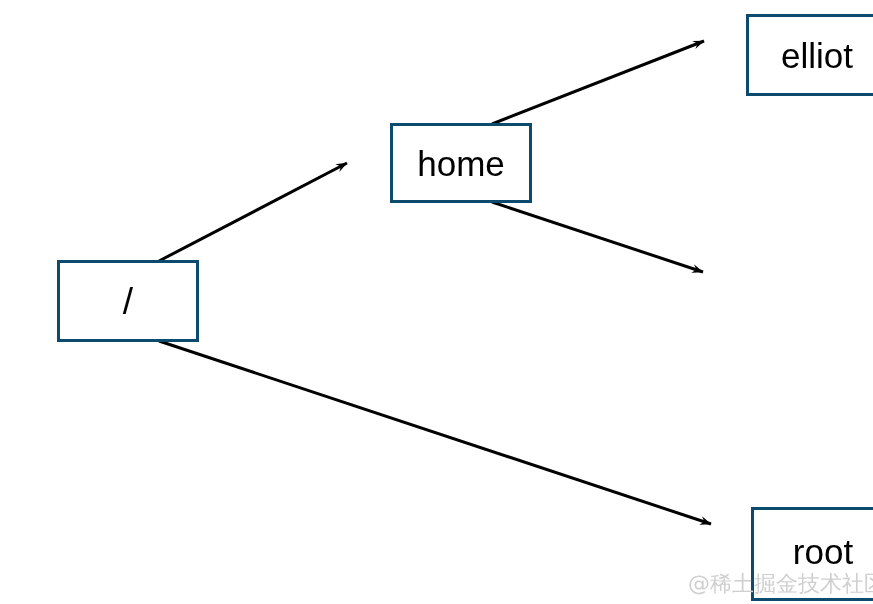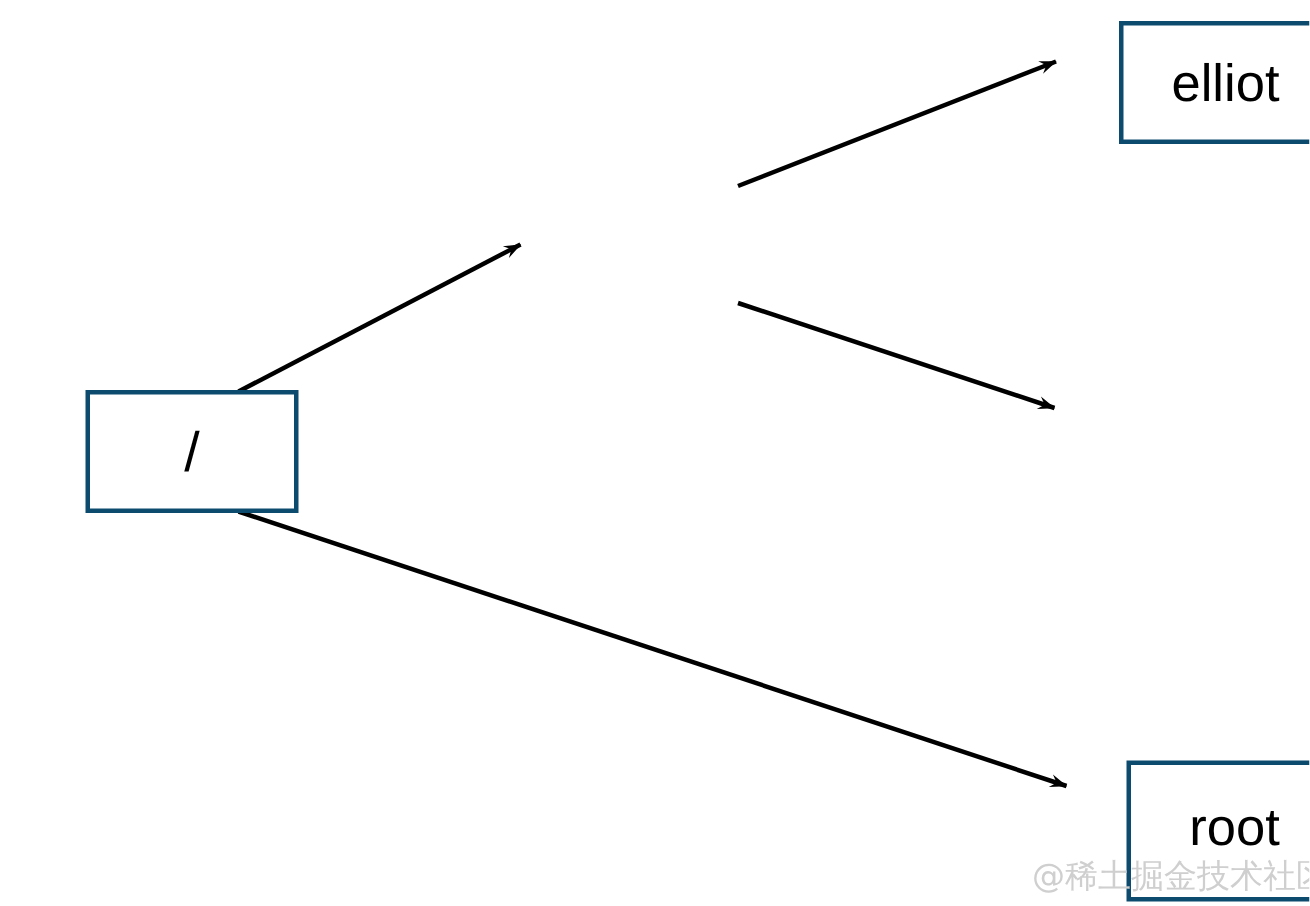--- a/index.html
+++ b/index.html
@@ -120,20 +120,23 @@
 
     <line x1="492" y1="124" x2="704" y2="41" stroke="#000000" stroke-width="3" marker-end="url(#arrowbarb)"></line>
 
     <line x1="492" y1="202" x2="703" y2="272" stroke="#000000" stroke-width="3" marker-end="url(#arrowbarb)"></line>
   </svg>
 
   <div class="node" id="node-root-slash">
     <span class="node-label">/</span>
   </div>
 
+  <div class="node" id="node-home">
+    <span class="node-label">home</span>
+  </div>
 
   <div class="node" id="node-elliot">
     <span class="node-label">elliot</span>
   </div>
 
 
   <div class="node" id="node-rootdir">
     <span class="node-label">root</span>
   </div>
 

